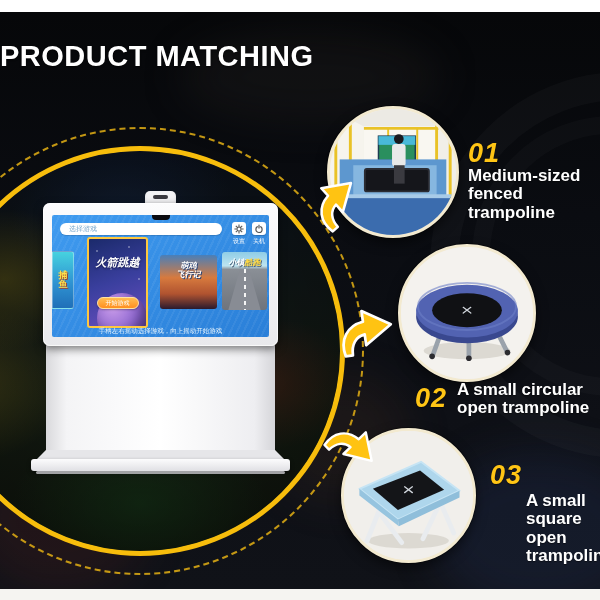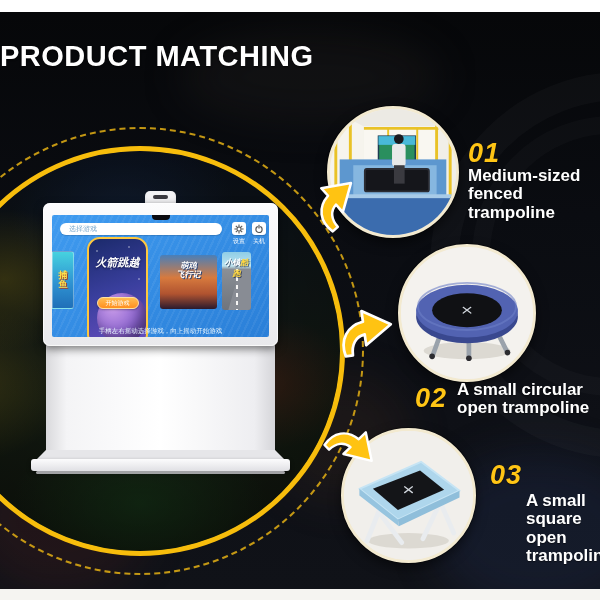--- a/index.html
+++ b/index.html
@@ -57,43 +57,43 @@
        display:flex;align-items:center;justify-content:center;box-shadow:0 1px 1px rgba(0,0,0,0.2);}
   .sbtn.gear{left:180px;} .sbtn.power{left:200px;}
   .sbtn-label{position:absolute;top:22px;width:20px;text-align:center;font-size:6px;color:#ffffff;}
   .sbtn-label.gear{left:177px;} .sbtn-label.power{left:197px;}
 
   .card-partial{position:absolute;left:0;top:36px;width:22px;height:58px;border-radius:0 3px 3px 0;
        background:linear-gradient(180deg,#46d2df 0%,#2f93d2 55%,#1f6fb8 100%);
        border:1px solid rgba(255,255,255,0.35);box-sizing:border-box;
        display:flex;flex-direction:column;align-items:center;justify-content:center;gap:0;}
   .card-partial span{font-size:9px;font-weight:bold;color:#ffe14a;text-shadow:1px 1px 0 #a23c2a;line-height:1.05;}
-  .card-main{position:absolute;left:35px;top:22px;width:61px;height:110px;border:2px solid #ffc83e;
-       border-radius:13px;box-sizing:border-box;overflow:hidden;
+  .card-main{position:absolute;left:35px;top:22px;width:61px;height:91px;border:2px solid #ffc83e;
+       border-radius:3px;box-sizing:border-box;overflow:hidden;
        background-image:
          radial-gradient(1px 1px at 8px 12px,#fff,transparent),
          radial-gradient(1px 1px at 40px 8px,#fff,transparent),
          radial-gradient(1px 1px at 22px 30px,#fff,transparent),
          radial-gradient(1px 1px at 50px 40px,#fff,transparent),
          radial-gradient(1px 1px at 12px 60px,#fff,transparent),
          linear-gradient(160deg,#1b2a6b 0%,#3a3f9e 48%,#6a4fc0 100%);}
   .planet{position:absolute;left:8px;top:54px;width:50px;height:50px;border-radius:50%;
        background:radial-gradient(circle at 32% 30%,#c79ae8,#8a63cf 55%,#5e3fa8);
        box-shadow:inset -6px -8px 12px rgba(0,0,0,0.35);}
   .card-main-title{position:absolute;left:0;right:0;top:16px;text-align:center;color:#ffffff;
        font-size:11px;font-weight:900;font-style:italic;text-shadow:0 1px 2px rgba(0,0,20,0.6);}
   .start-btn{position:absolute;left:50%;transform:translateX(-50%);top:58px;width:42px;height:12px;
        border-radius:6px;background:linear-gradient(180deg,#ffbd52,#ff8f1f);
        border:1px solid #ffe2a0;box-sizing:border-box;color:#ffffff;font-size:6px;line-height:10px;
        text-align:center;box-shadow:0 1px 2px rgba(0,0,0,0.3);}
   .card-2{position:absolute;left:108px;top:40px;width:57px;height:54px;border-radius:3px;overflow:hidden;
        background:linear-gradient(180deg,#4a7fb8 0%,#d77a3e 42%,#b05330 72%,#2a1a2e 100%);}
   .card-2 .t{position:absolute;left:0;right:0;top:7px;text-align:center;color:#ffffff;font-weight:900;
        font-style:italic;font-size:8px;line-height:1.1;text-shadow:1px 1px 0 #24447a;}
-  .card-3{position:absolute;left:170px;top:37px;width:29px;height:58px;border-radius:3px;overflow:hidden;
+  .card-3{position:absolute;left:170px;top:37px;width:45px;height:58px;border-radius:3px;overflow:hidden;
        background:linear-gradient(180deg,#8fcde6 0%,#bde4f0 24%,#8a8f96 30%,#6f747c 100%);}
   .road{position:absolute;left:0;top:17px;width:45px;height:41px;background:#888c94;
        clip-path:polygon(40% 0,60% 0,86% 100%,14% 100%);}
   .road-line{position:absolute;left:50%;transform:translateX(-50%);top:17px;width:2px;height:41px;
        background:repeating-linear-gradient(180deg,#f5f5f5 0 4px,transparent 4px 8px);}
   .card-3 .t{position:absolute;left:0;right:0;top:5px;text-align:center;font-weight:900;font-style:italic;
        font-size:8px;text-shadow:1px 1px 0 rgba(20,30,60,0.7);}
   .card-3 .t .w{color:#ffffff;} .card-3 .t .y{color:#ffd73e;}
   .hint{position:absolute;left:0;right:0;top:112px;text-align:center;font-size:6.5px;color:#e8f6ff;}
 

